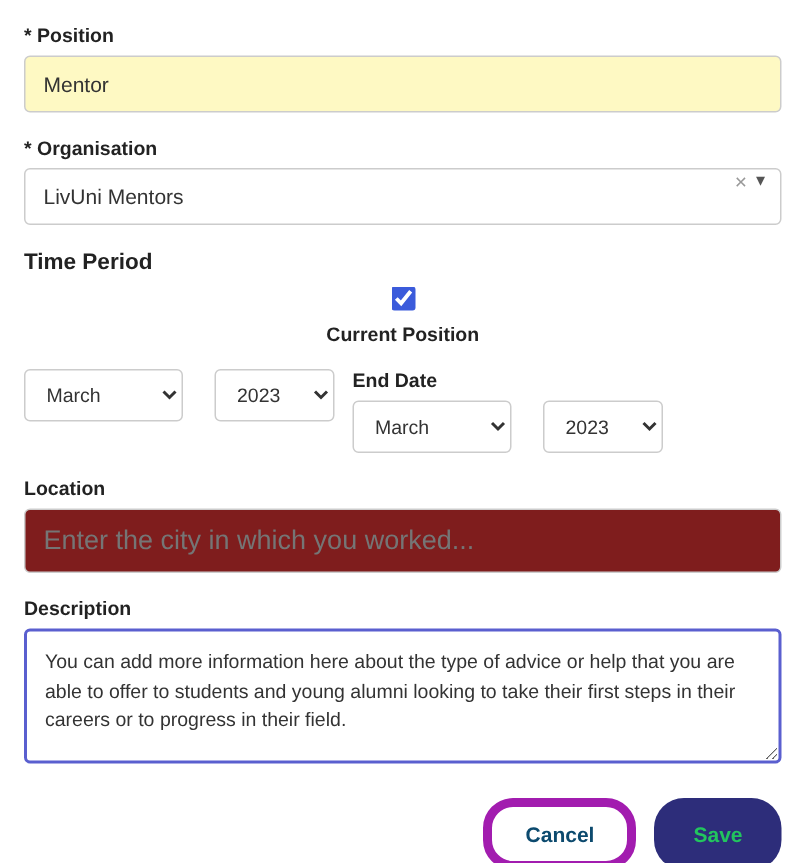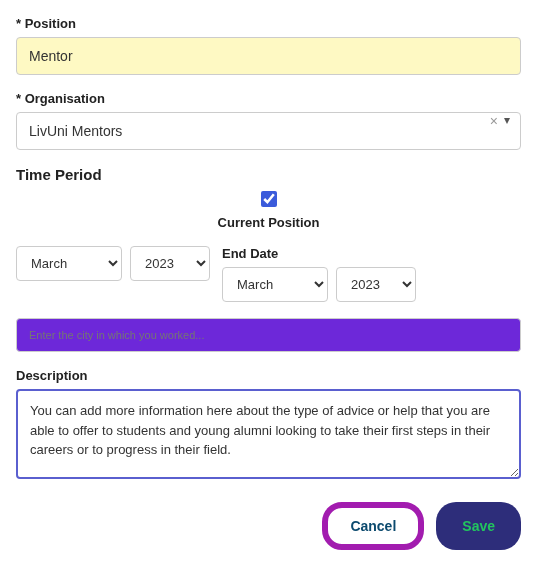--- a/index.html
+++ b/index.html
@@ -113,21 +113,21 @@
     }
 
     .date-group .date-label {
       font-weight: bold;
       font-size: 13px;
       color: #222;
     }
 
     .date-selects {
       display: flex;
-      gap: 8px;
+      gap: 21px;
     }
 
     .date-select {
       padding: 8px 10px;
       border: 1px solid #ccc;
       border-radius: 4px;
       font-size: 13px;
       background: #fff;
       color: #333;
       cursor: pointer;
@@ -140,23 +140,23 @@
 
     .year-select {
       min-width: 80px;
     }
 
     .location-input {
       width: 100%;
       padding: 10px 12px;
       border: 1px solid #ccc;
       border-radius: 4px;
-      font-size: 11px;
+      font-size: 18px;
       color: #aaa;
-      background: #6d28d9;
+      background: #7f1d1d;
       outline: none;
     }
 
     .description-textarea {
       width: 100%;
       padding: 10px 12px;
       border: 2px solid #5a5fcf;
       border-radius: 4px;
       font-size: 13px;
       color: #333;
@@ -270,20 +270,21 @@
         <option>2021</option>
         <option>2022</option>
         <option selected="">2023</option>
         <option>2024</option>
       </select>
     </div>
   </div>
 </div>
 
 <div class="form-group">
+  <label class="form-label">Location</label>
   <input class="location-input" type="text" placeholder="Enter the city in which you worked..." style="">
 </div>
 
 <div class="form-group">
   <label class="form-label">Description</label>
   <textarea class="description-textarea" style="">You can add more information here about the type of advice or help that you are able to offer to students and young alumni looking to take their first steps in their careers or to progress in their field.</textarea>
 </div>
 
 <div class="button-row">
   <button class="cancel-btn">Cancel</button>

